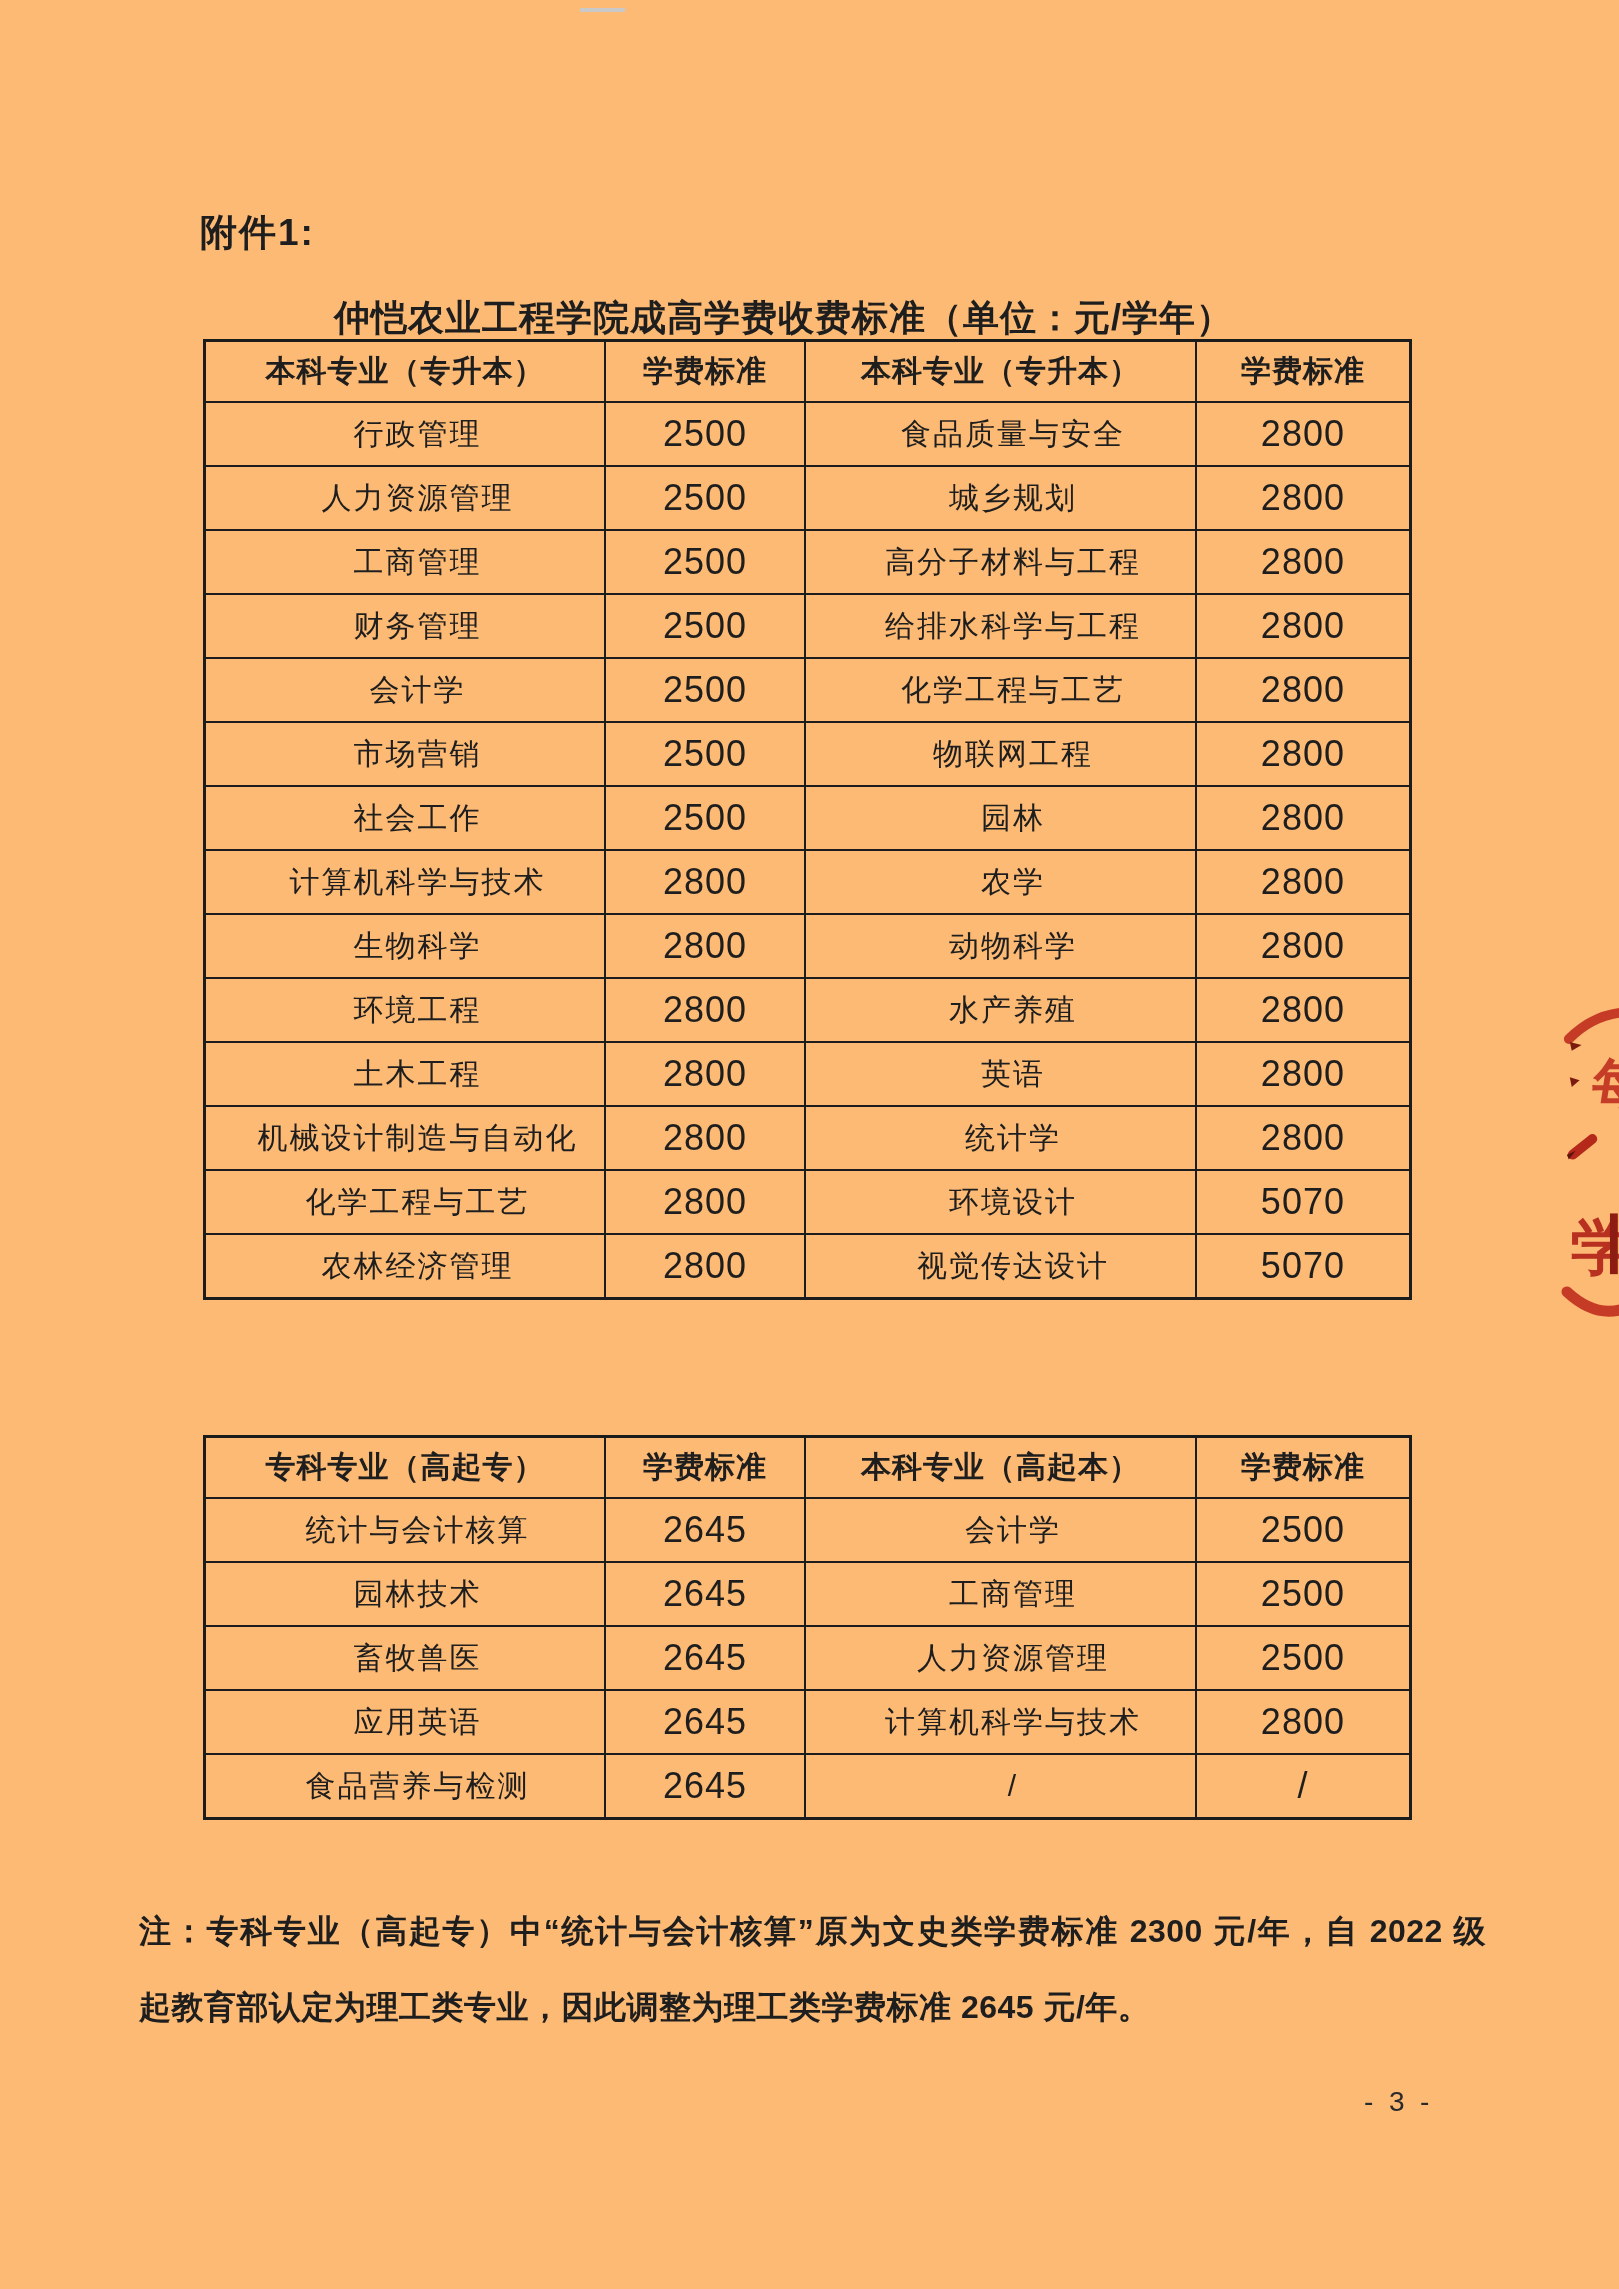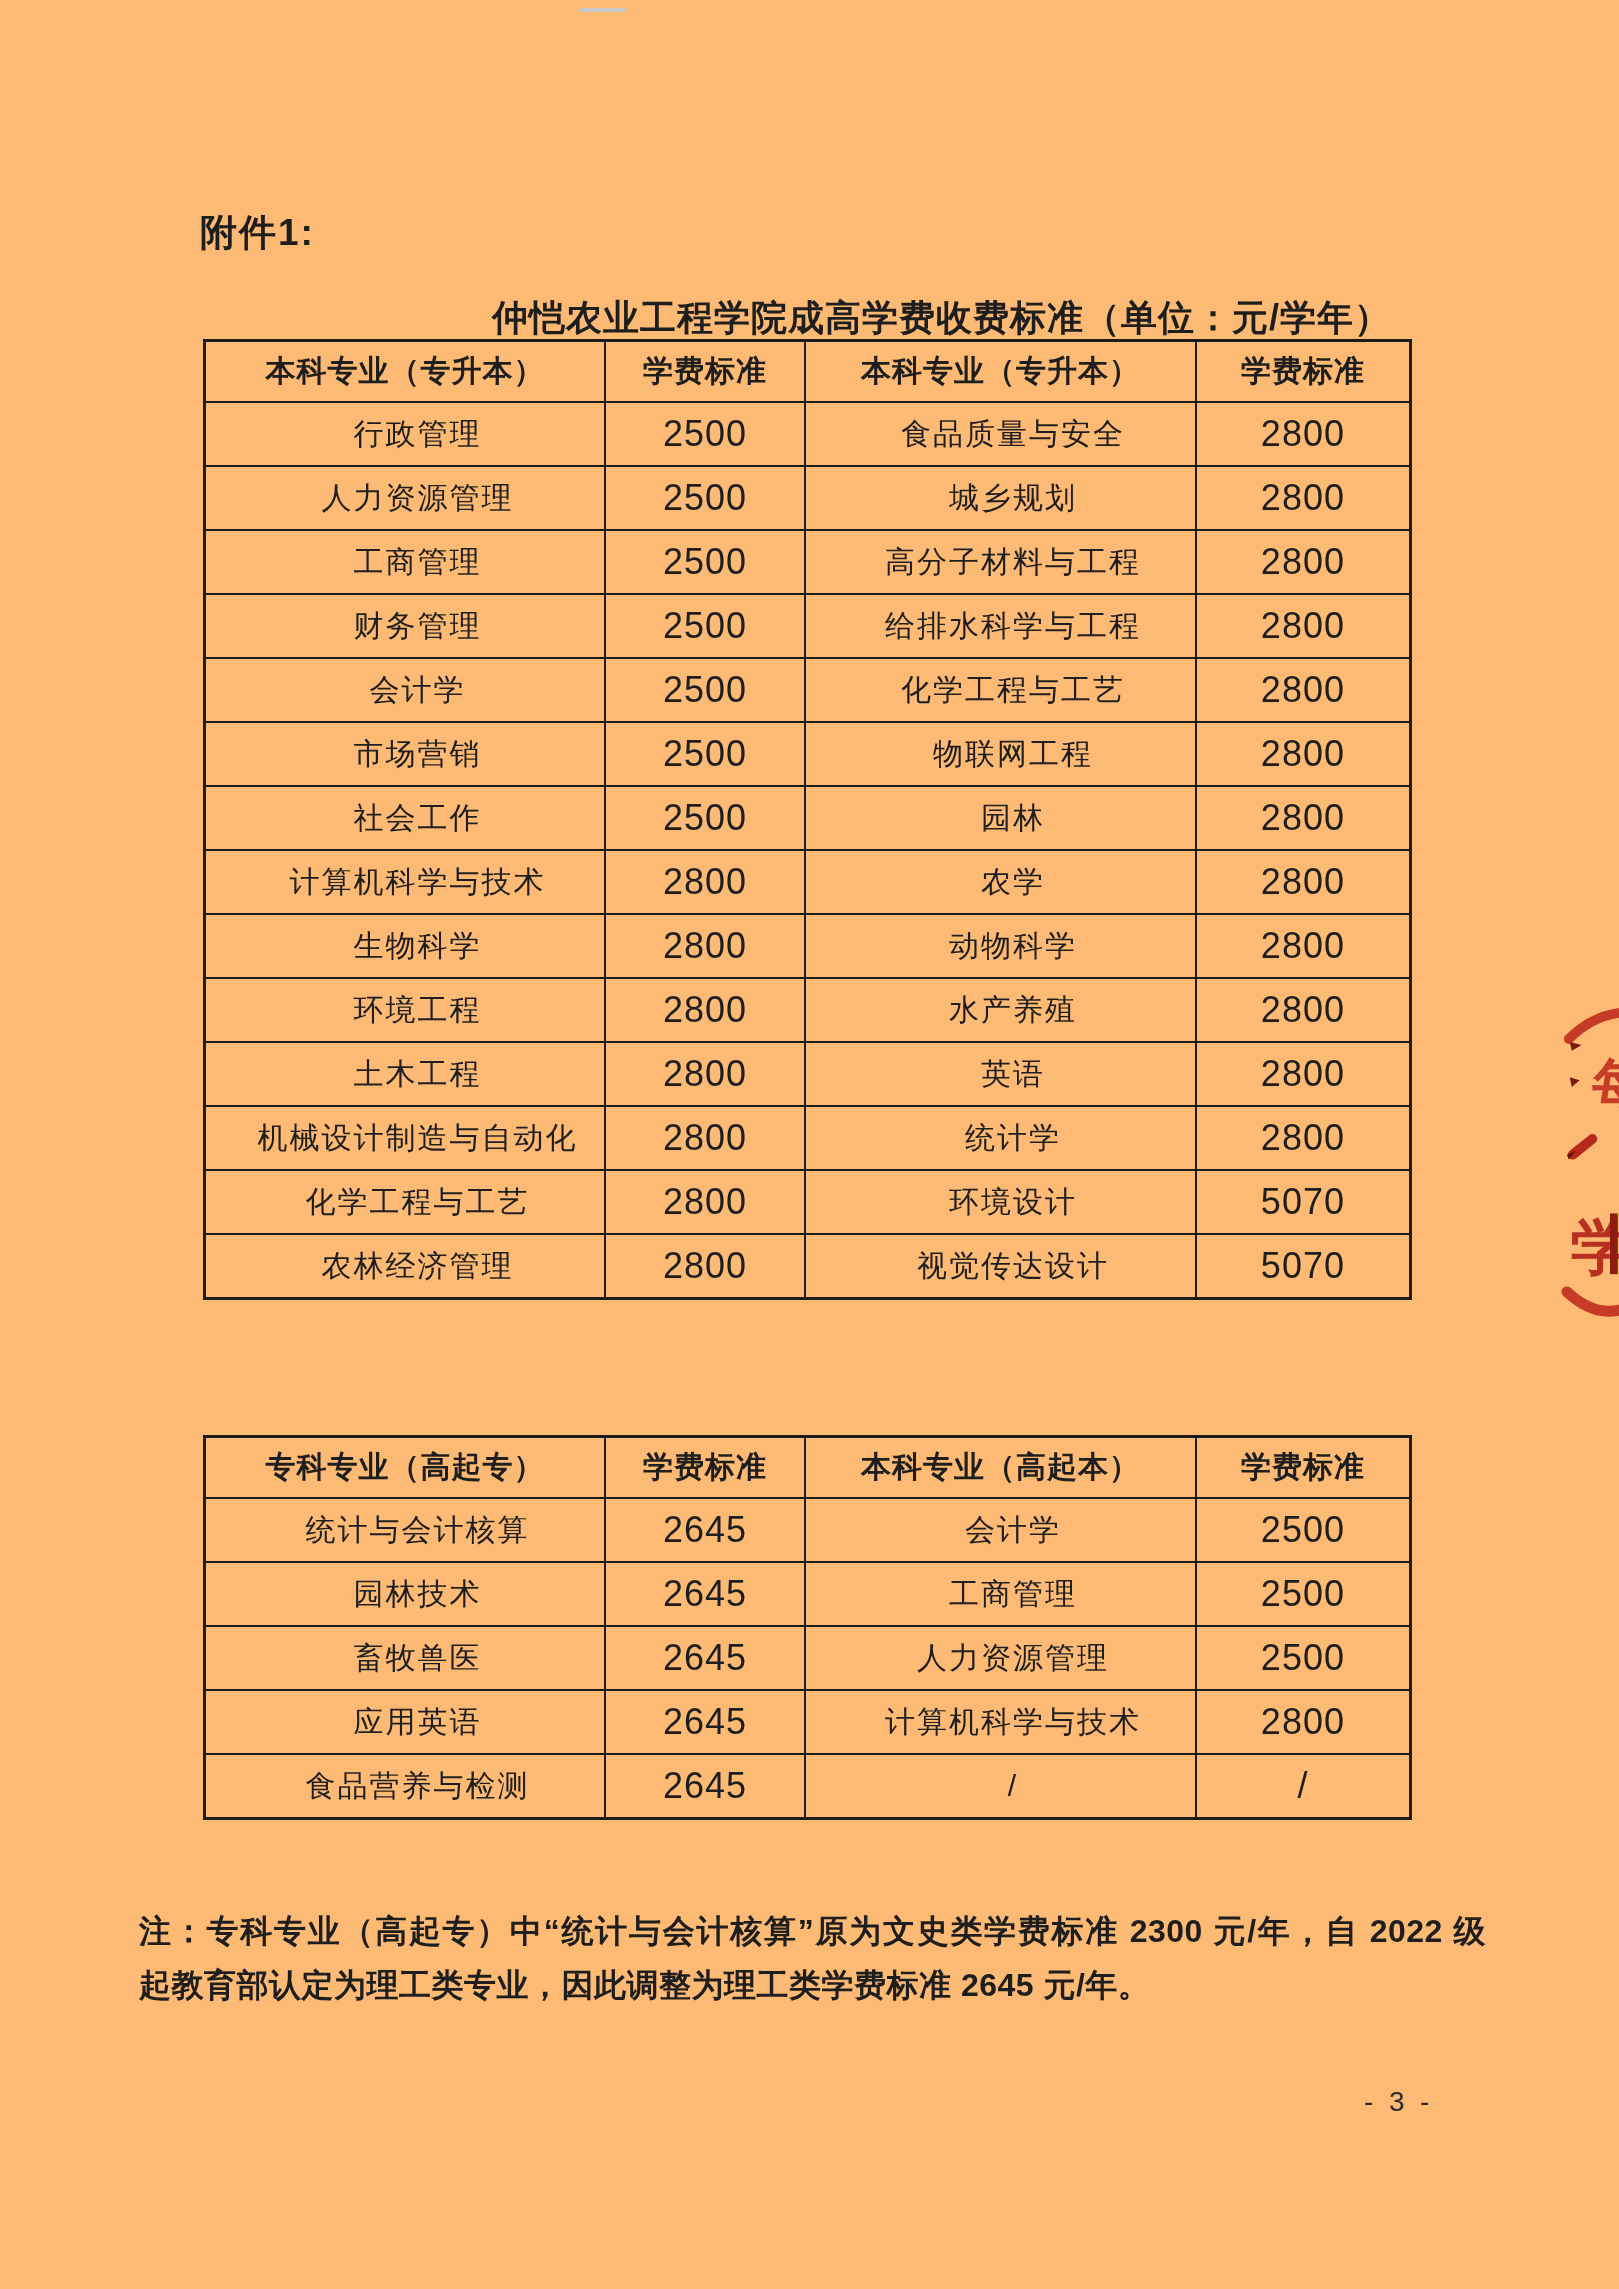--- a/index.html
+++ b/index.html
@@ -9,21 +9,21 @@
     font-family:"Liberation Sans", sans-serif;
     color:#1e1e1e;
   }
   .top-mark { position:absolute; left:580px; top:7.8px; width:45px; height:3.9px; background:#c9c9c9; }
   .attachment {
     position:absolute; left:200px; top:208px;
     font-size:37px; font-weight:700; letter-spacing:2px;
   }
   .title {
     position:absolute; left:176px; top:294px; width:1215px;
-    text-align:right; font-size:36px; font-weight:700; letter-spacing:1px;
+    text-align:center; font-size:36px; font-weight:700; letter-spacing:1px;
     white-space:nowrap;
   }
   .fee-table {
     position:absolute; left:203px; width:1209px;
     border-collapse:collapse; table-layout:fixed;
     border:3.9px solid #1c1c1c;
   }
   .t1 { top:339px; }
   .t2 { top:1435px; }
   .fee-table th, .fee-table td {
@@ -32,21 +32,21 @@
   }
   .fee-table th { height:57px; font-size:30px; font-weight:700; letter-spacing:1px; }
   .fee-table td { height:60px; }
   .fee-table td.major { font-size:30px; letter-spacing:2px;padding-left:26px; }
   .fee-table td.num { font-size:36px; letter-spacing:1px; }
   .note {
     position:absolute; left:139px; top:1913px; width:1347px;
     font-size:32px; font-weight:700; line-height:1.15; letter-spacing:0.5px;
   }
   .note .line1 { text-align:justify; text-align-last:justify; }
-  .note .line2 { margin-top:17px; }
+  .note .line2 { margin-top:39px; }
   .page-number {
     position:absolute; left:1364px; top:2086px;
     font-size:28px; letter-spacing:3.9px; color:#2a2a2a;
   }
   .stamp { position:absolute; left:1549px; top:992px; }
 </style>
 </head>
 <body>
 
 <div class="page">

